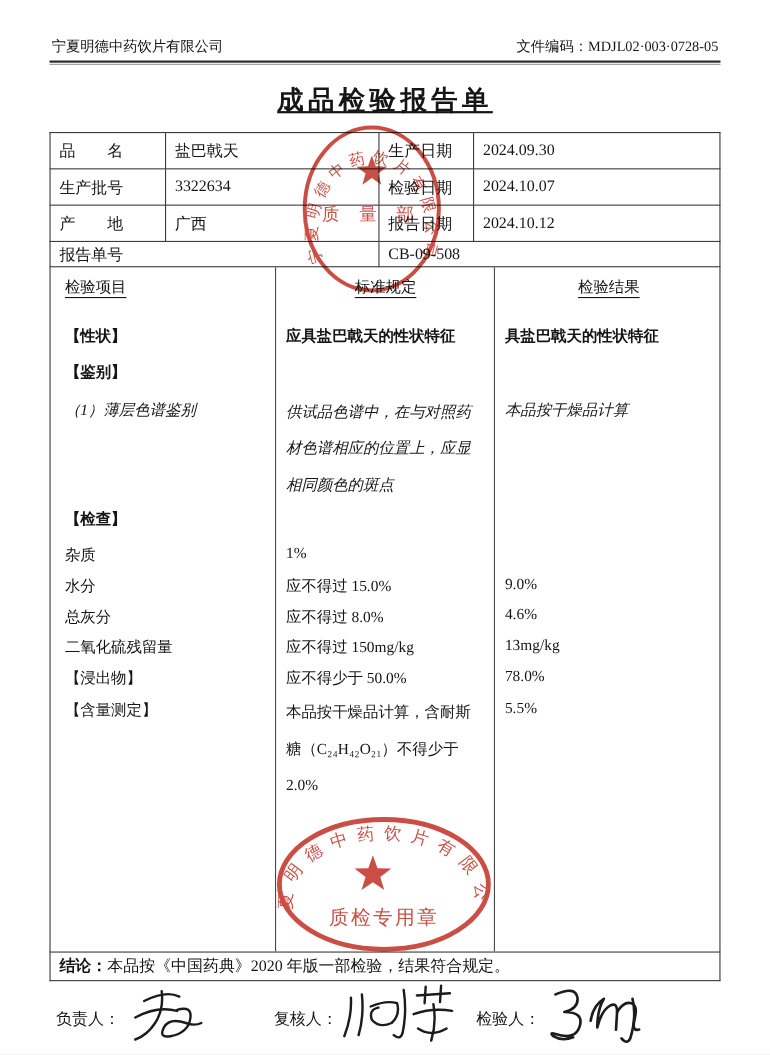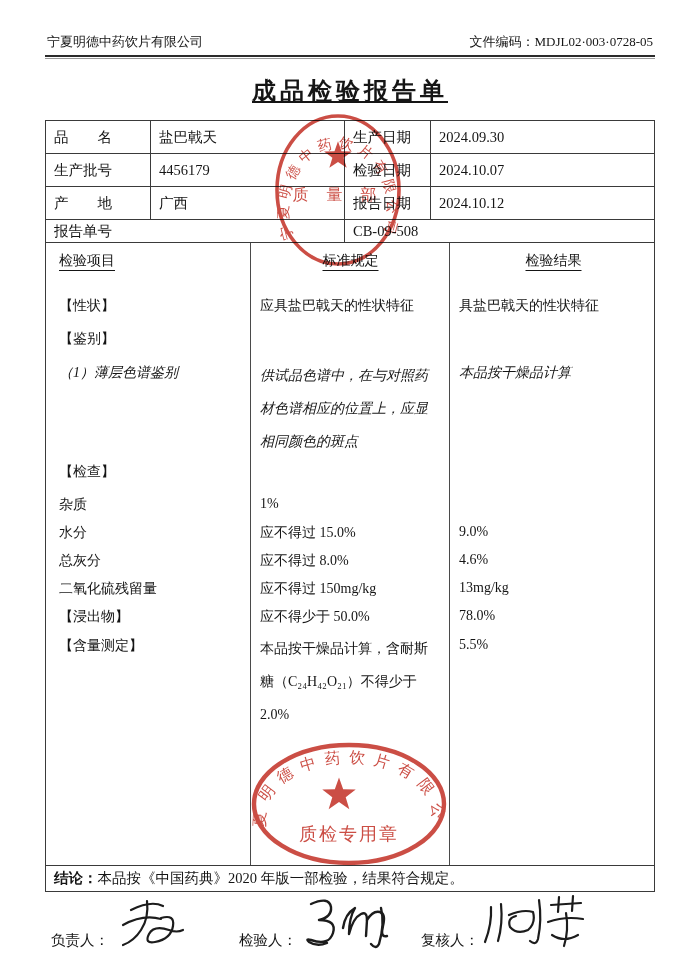--- a/index.html
+++ b/index.html
@@ -27,32 +27,32 @@
   .main-table { position: relative; border: 1px solid #3a3a3a; border-top: none; height: 623px; display: flex; flex-direction: column; font-size: 14px; }
   .vl { position: absolute; top: 0; bottom: 0; width: 1px; background: #4a4a4a; }
   .vl1 { left: 204px; } .vl2 { left: 403px; }
   .mrow { display: grid; grid-template-columns: 204px 199px 1fr; flex: 0 0 auto; }
   .mrow .c1 { padding: 4px 6px 0 13px; }
   .mrow .c2 { padding: 4px 8px 0 10px; }
   .mrow .c3 { padding: 4px 6px 0 10px; }
   .mhead { height: 50px; padding-top: 5px; }
   .mhead .c2, .mhead .c3 { text-align: center; }
   .mhead span { text-decoration: underline; text-underline-offset: 5px; }
-  .rh33 { height: 33px; } .rh100 { height: 100px; font-style: italic; } .rh28 { height: 28px; } .rh62 { height: 66px; }
+  .rh33 { height: 33px; font-weight: bold; } .rh100 { height: 100px; font-style: italic; } .rh28 { height: 28px; } .rh62 { height: 66px; }
   .tall .c2 { line-height: 33px; padding-top: 0; }
   .tall .c1, .tall .c3 { padding-top: 5px; }
   .filler { flex: 1 1 auto; }
 
   
   .conclusion { border: 1px solid #3a3a3a; border-top: none; height: 26px; display: flex; align-items: center; font-size: 14.5px; padding-left: 8px; }
   .conclusion .lab { font-weight: bold; }
 
   
   .sigs { display: flex; align-items: flex-start; font-size: 14.5px; margin-top: 4px; height: 58px; }
-  .sig-group { display: flex; align-items: flex-end; }
+  .sig-group { display: flex; align-items: center; }
   .sig-group .lab { padding-top: 6px; white-space: nowrap; }
   .sig-svg { margin-top: -2px; }
   .g1 { margin-left: 6px; } .g2 { margin-left: 28px; } .g3 { margin-left: 18px; }
 
   
   .stamp { position: absolute; mix-blend-mode: multiply; opacity: 0.9; pointer-events: none; }
   .stamp-top { left: 256px; top: 103px; }
   .stamp-bottom { left: 237px; top: 731px; }
 </style>
 </head>
@@ -78,21 +78,21 @@
         </colgroup>
       <tbody>
           <tr>
         <td>品　　名</td>
         <td>盐巴戟天</td>
         <td>生产日期</td>
         <td>2024.09.30</td>
       </tr>
       <tr>
         <td>生产批号</td>
-        <td>4456179</td>
+        <td>3322634</td>
         <td>检验日期</td>
         <td>2024.10.07</td>
       </tr>
       <tr>
         <td>产　　地</td>
         <td>广西</td>
         <td>报告日期</td>
         <td>2024.10.12</td>
       </tr>
       <tr class="last">
@@ -171,51 +171,51 @@
 
     <div class="sigs">
       <div class="sig-group g1">
         <span class="lab">负责人：</span>
         <svg class="sig-svg" width="112" height="56" viewBox="0 0 112 56">
           <g fill="none" stroke="#1c1c1c" stroke-width="2.2" stroke-linecap="round" stroke-linejoin="round">
             <path d="M22 16 Q42 6 54 12"></path>
             <path d="M38 7 Q40 24 32 36 Q25 47 14 51"></path>
             <path d="M14 31 Q34 20 52 25"></path>
             <path d="M52 24 Q66 20 64 32 Q62 45 46 48 Q35 50 40 40 Q45 31 60 36 Q68 39 74 36"></path>
-          </g>
-        </svg>
-      </div>
-      <div class="sig-group g3">
-        <span class="lab">检验人：</span>
-        <svg class="sig-svg" width="96" height="56" viewBox="0 0 96 56">
-          <g fill="none" stroke="#1c1c1c" stroke-width="2.4" stroke-linecap="round" stroke-linejoin="round">
-            <path d="M14 10 Q32 2 34 13 Q35 23 22 26 Q40 26 36 39 Q32 52 14 46 Q8 44 12 48 Q20 53 30 49"></path>
-            <path d="M46 34 Q48 20 58 14 Q52 24 52 40 Q56 24 64 20 Q70 17 70 26 L69 42"></path>
-            <path d="M70 26 Q76 16 83 18 Q89 20 86 32 Q83 44 90 42"></path>
-            <path d="M84 14 Q88 30 82 50 Q79 56 74 50"></path>
           </g>
         </svg>
       </div>
       <div class="sig-group g2">
         <span class="lab">复核人：</span>
         <svg class="sig-svg" width="108" height="56" viewBox="0 0 108 56">
           <g fill="none" stroke="#1c1c1c" stroke-width="2.2" stroke-linecap="round" stroke-linejoin="round">
             <path d="M12 13 Q13 30 6 48"></path>
             <path d="M22 10 Q24 30 19 47"></path>
             <path d="M30 21 Q44 15 54 18 Q57 29 49 36 Q38 41 31 33 Q28 24 37 22"></path>
             <path d="M60 6 Q63 26 59 45 Q57 52 51 47"></path>
             <path d="M72 11 L102 9"></path>
             <path d="M80 3 L79 18"></path>
             <path d="M94 2 L93 17"></path>
             <path d="M69 28 Q86 22 104 25"></path>
             <path d="M87 19 Q90 36 85 52"></path>
             <path d="M73 41 Q85 49 99 41"></path>
           </g>
         </svg>
       </div>
+      <div class="sig-group g3">
+        <span class="lab">检验人：</span>
+        <svg class="sig-svg" width="96" height="56" viewBox="0 0 96 56">
+          <g fill="none" stroke="#1c1c1c" stroke-width="2.4" stroke-linecap="round" stroke-linejoin="round">
+            <path d="M14 10 Q32 2 34 13 Q35 23 22 26 Q40 26 36 39 Q32 52 14 46 Q8 44 12 48 Q20 53 30 49"></path>
+            <path d="M46 34 Q48 20 58 14 Q52 24 52 40 Q56 24 64 20 Q70 17 70 26 L69 42"></path>
+            <path d="M70 26 Q76 16 83 18 Q89 20 86 32 Q83 44 90 42"></path>
+            <path d="M84 14 Q88 30 82 50 Q79 56 74 50"></path>
+          </g>
+        </svg>
+      </div>
     </div>
 
   </div>
 
   <svg class="stamp stamp-top" width="164" height="174" viewBox="-82 -87 164 174">
     <g stroke="#C63A30" fill="none">
       <ellipse cx="0" cy="0" rx="61" ry="74" stroke-width="3.6"></ellipse>
     </g>
     <path id="arcTop" d="M -46 44 A 50 62 0 1 1 46 44" fill="none"></path>
     <text font-size="14" fill="#C63A30" letter-spacing="5.5" font-family="Liberation Serif, serif">

